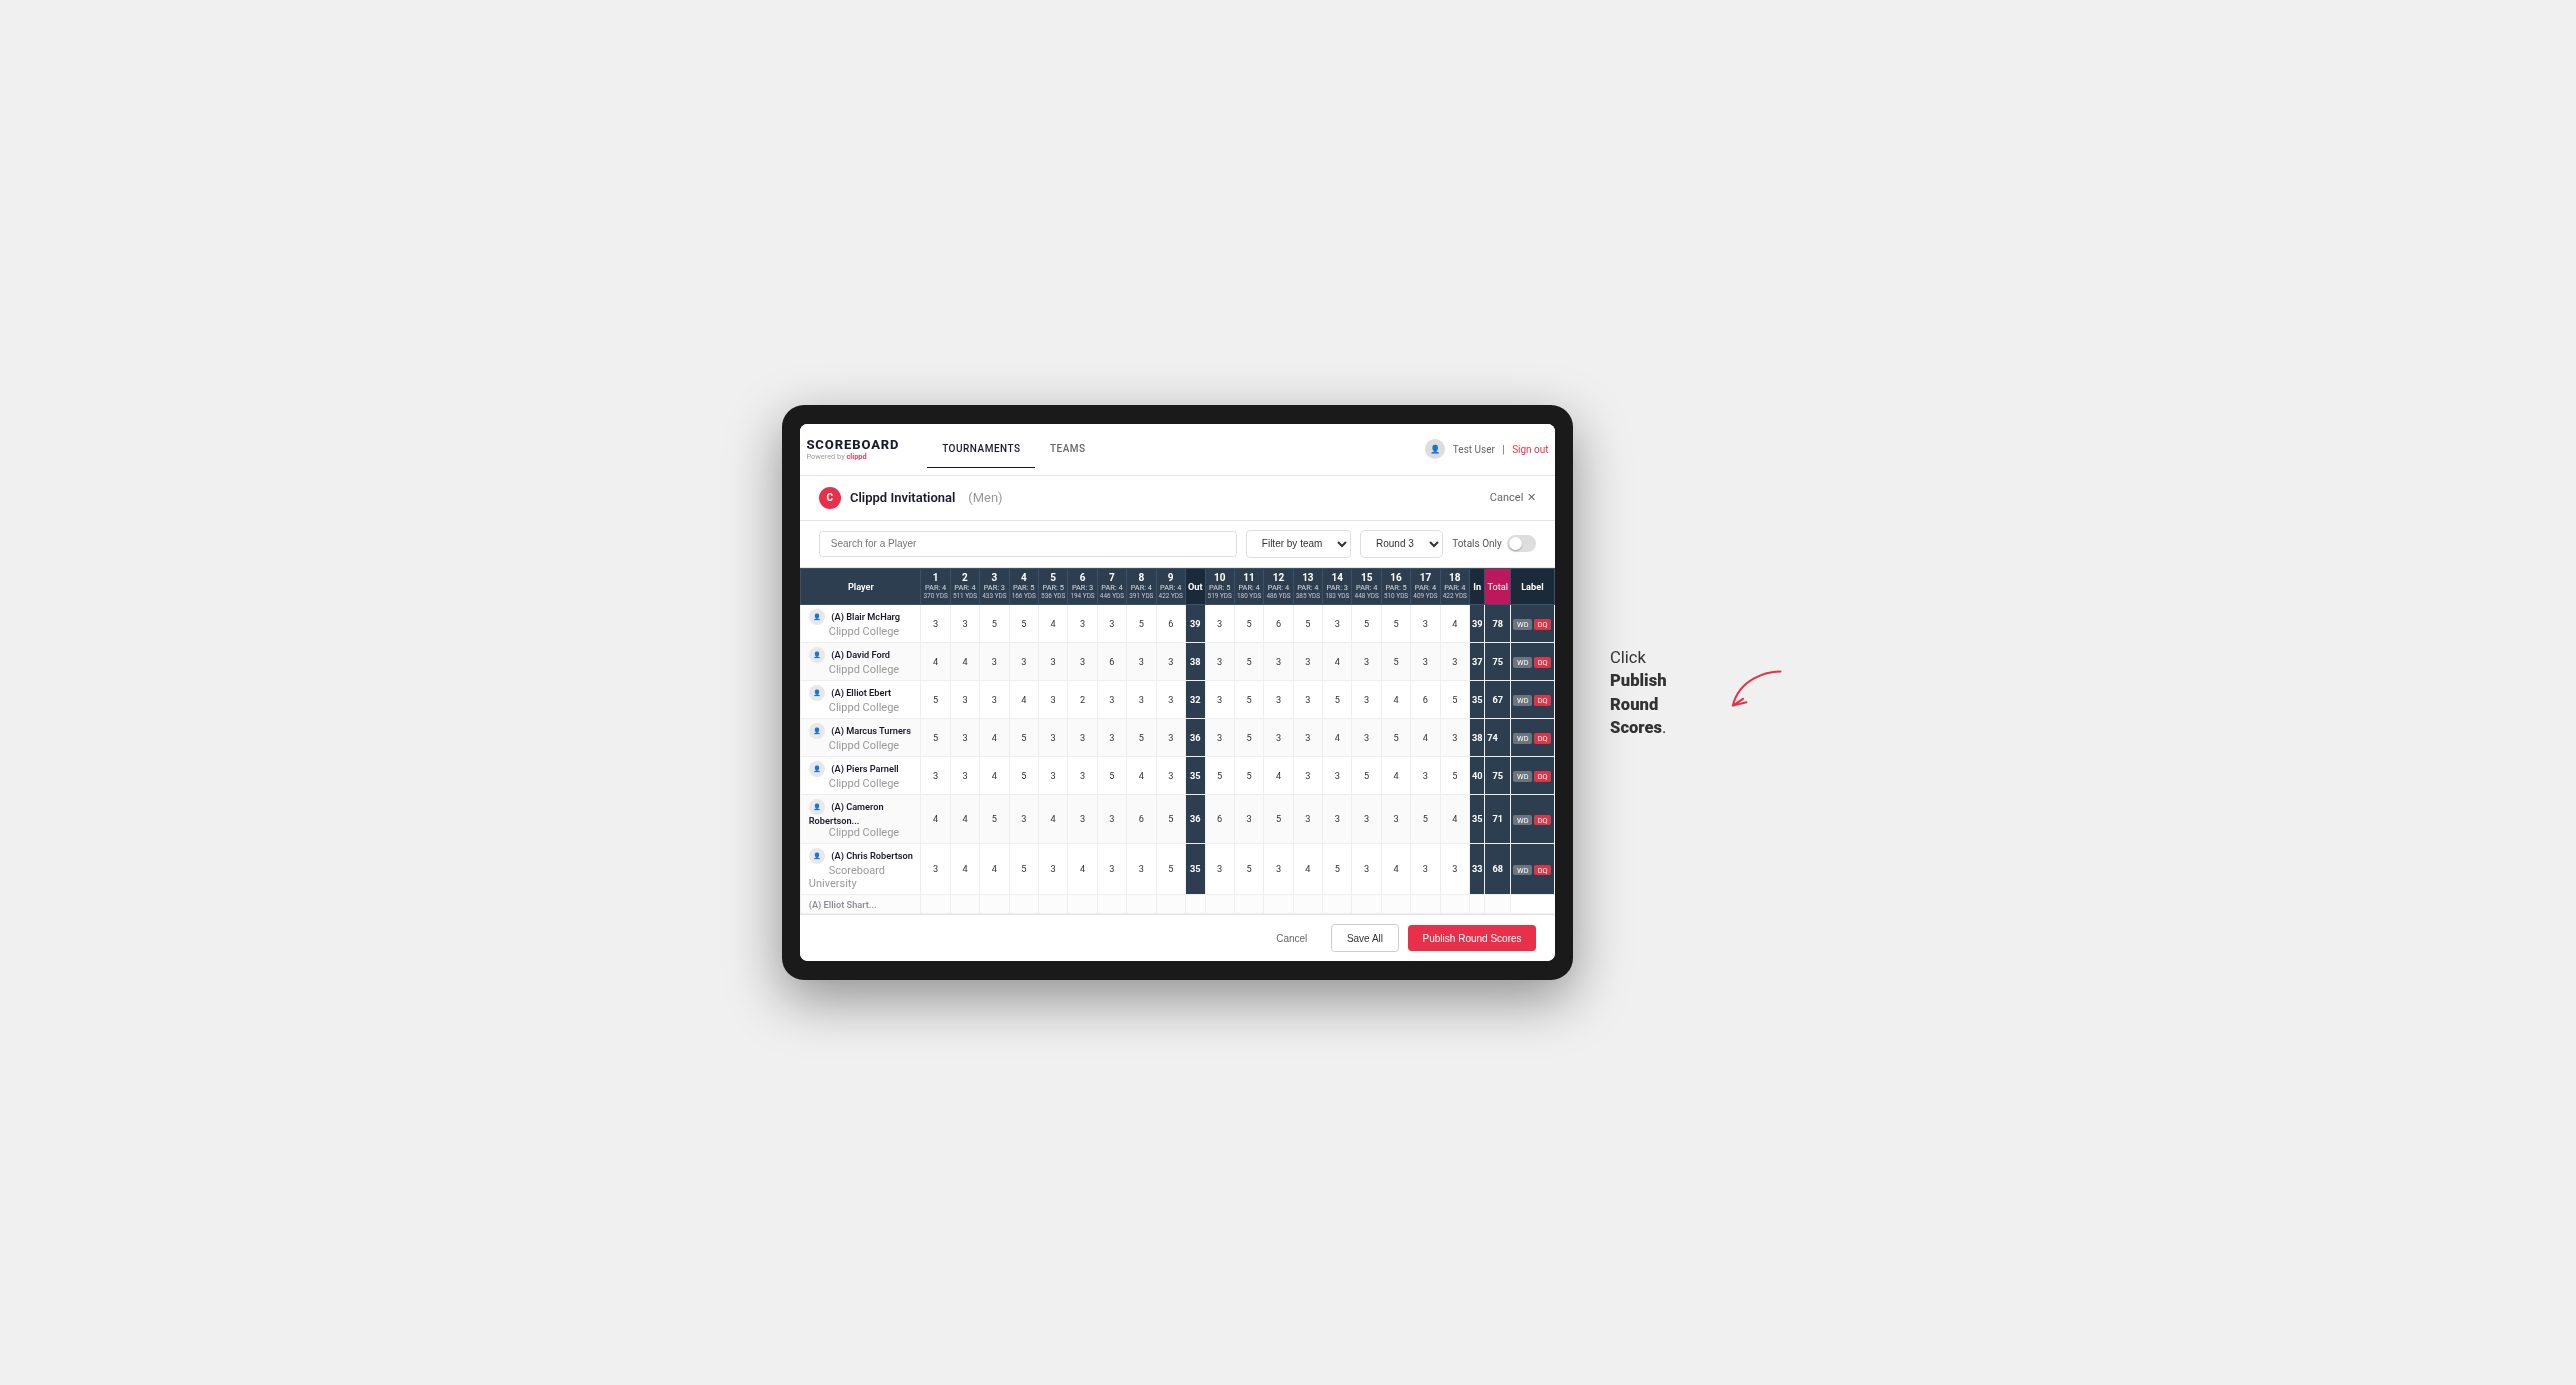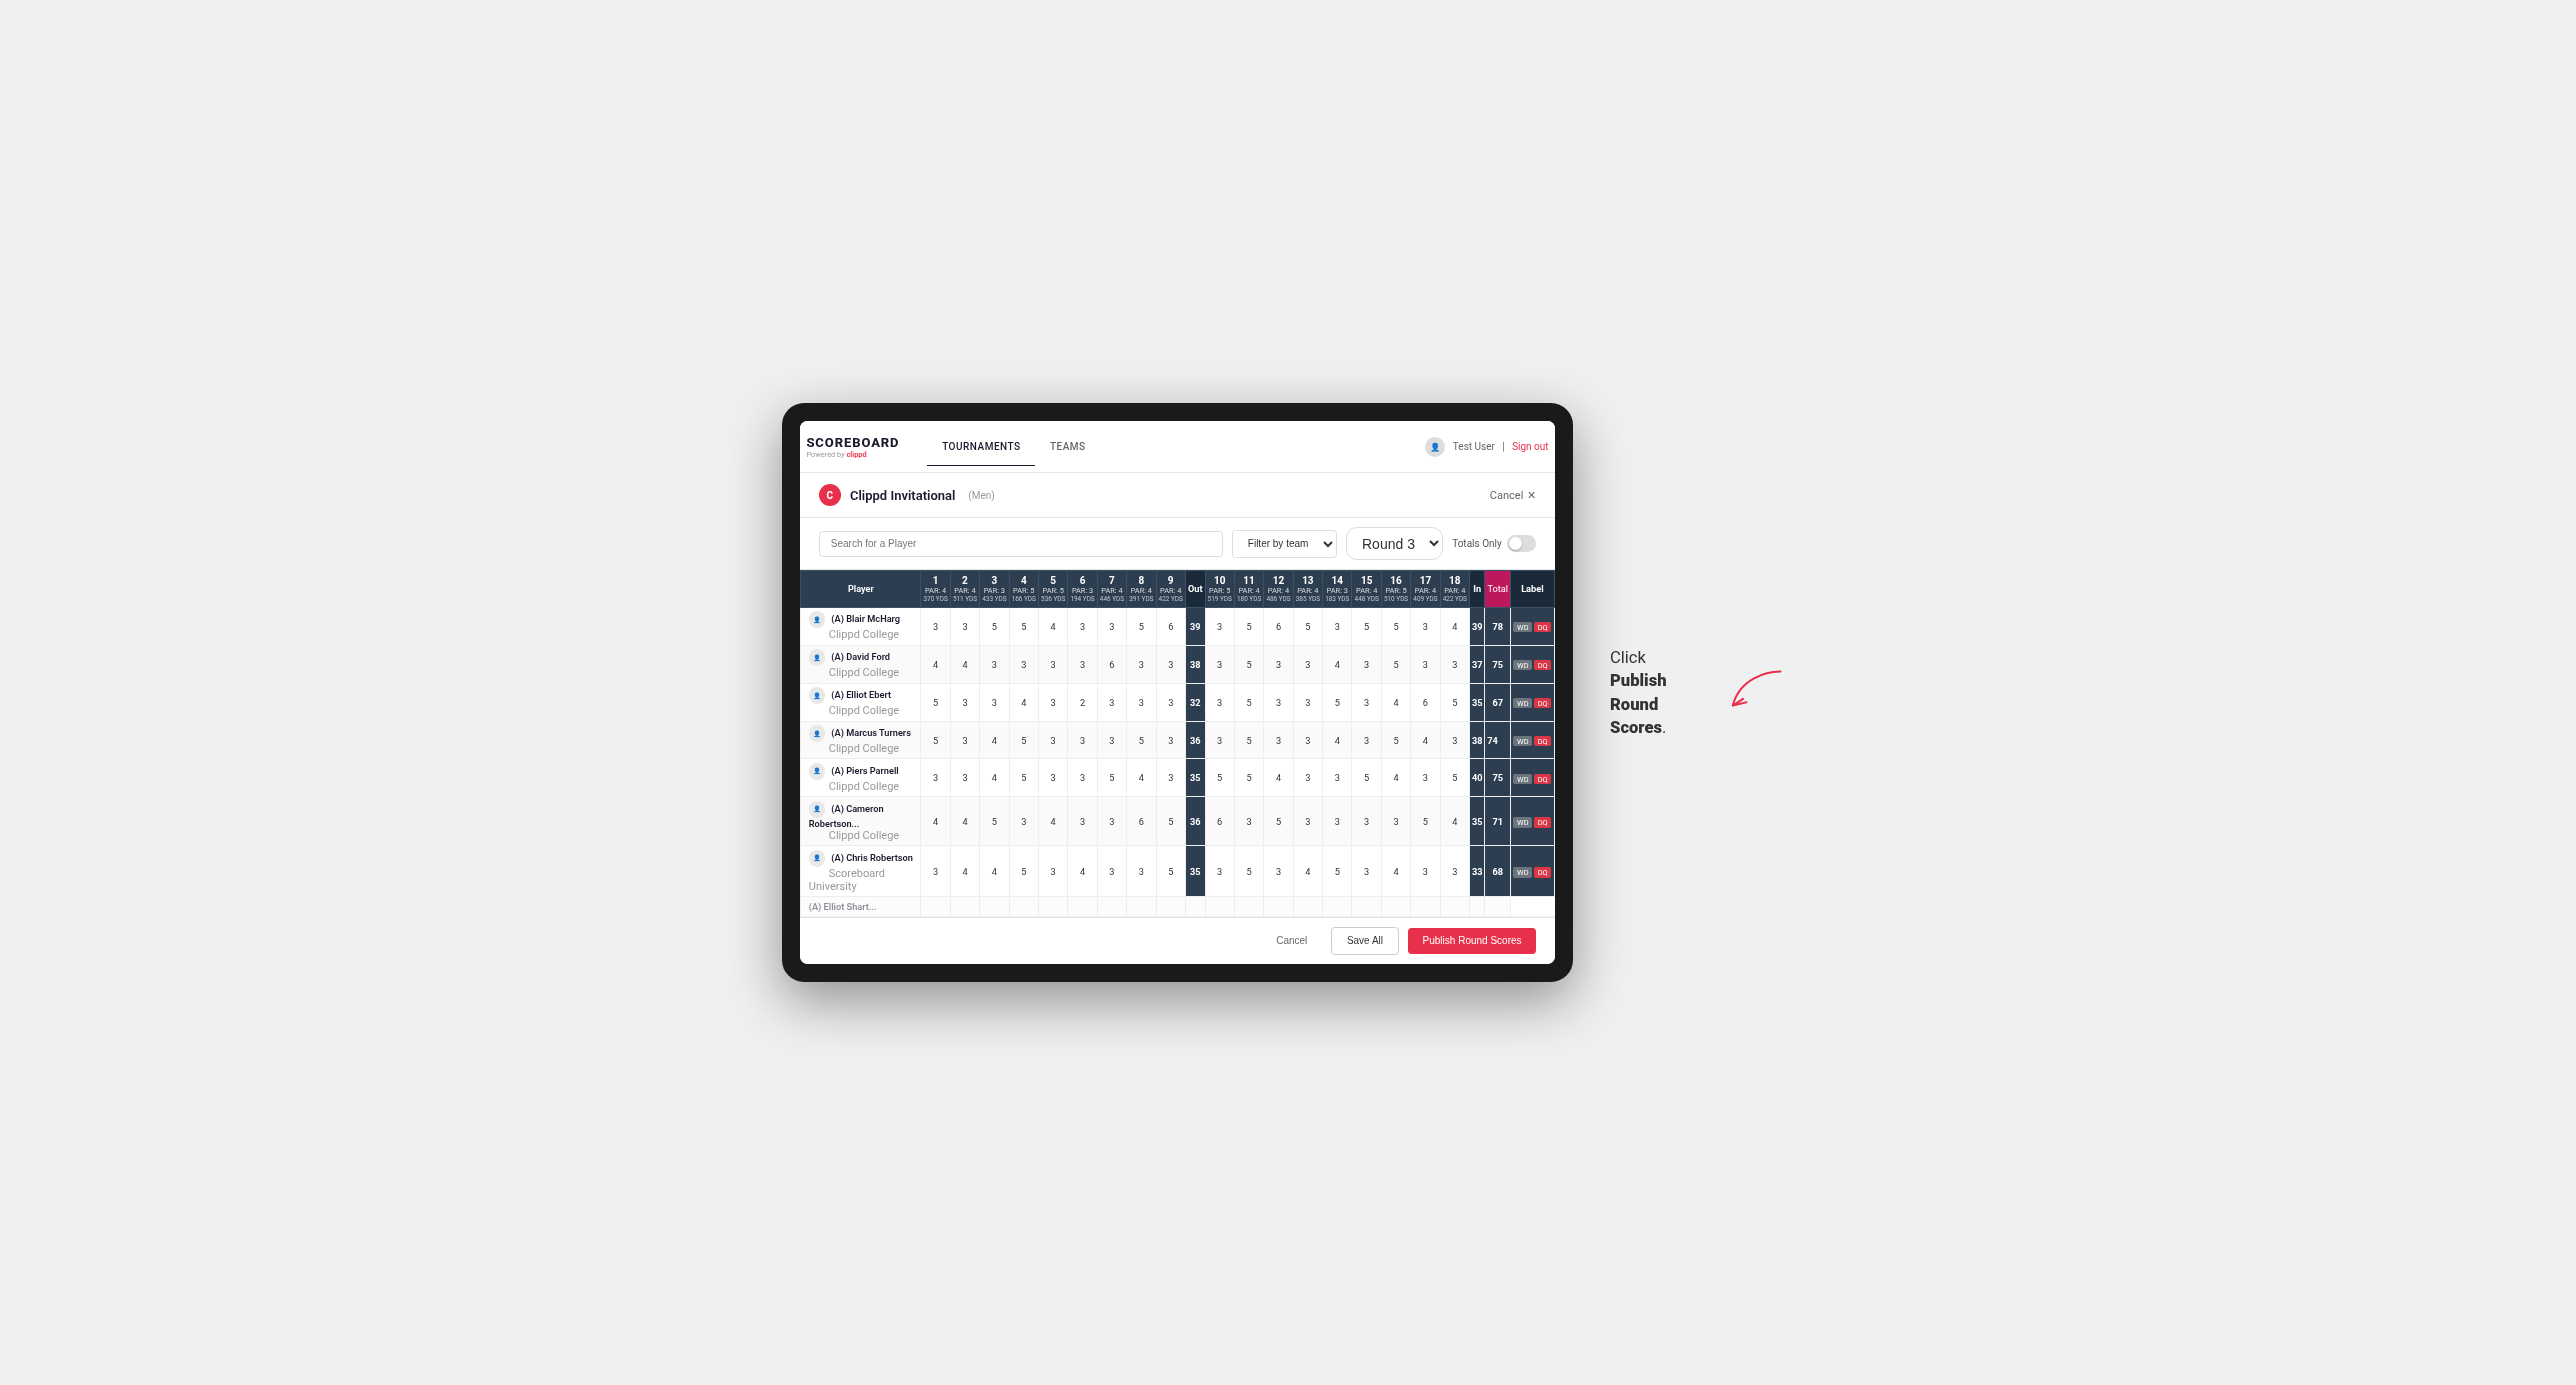--- a/index.html
+++ b/index.html
@@ -140,21 +140,21 @@
       font-weight: 700;
     }
 
     .tournament-name {
       font-size: 13px;
       font-weight: 600;
       color: #1a1a2e;
     }
 
     .tournament-subtitle {
-      font-size: 10px;
+      font-size: 13px;
       color: #999;
       margin-left: 3.7px;
     }
 
     .cancel-btn {
       display: flex;
       align-items: center;
       gap: 3.7px;
       font-size: 11px;
       color: #666;
@@ -209,22 +209,22 @@
       font-size: 10px;
       color: #333;
       background: #fff;
       cursor: pointer;
       min-width: 101px;
     }
 
     .round-select {
       padding: 6.4px 11px;
       border: 0.9px solid #ddd;
-      border-radius: 11px;
-      font-size: 14px;
+      border-radius: 5px;
+      font-size: 10px;
       color: #333;
       background: #fff;
       cursor: pointer;
       min-width: 83px;
     }
 
     .toggle-area {
       display: flex;
       align-items: center;
       gap: 5.5px;

